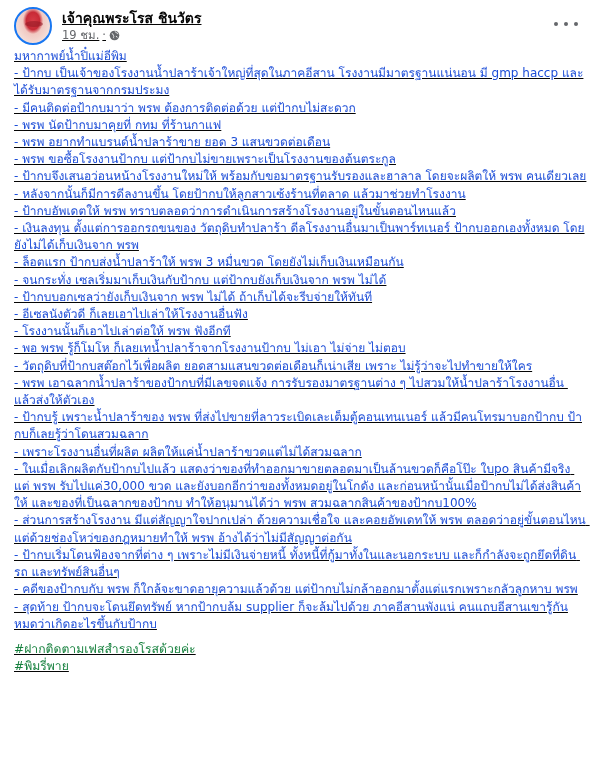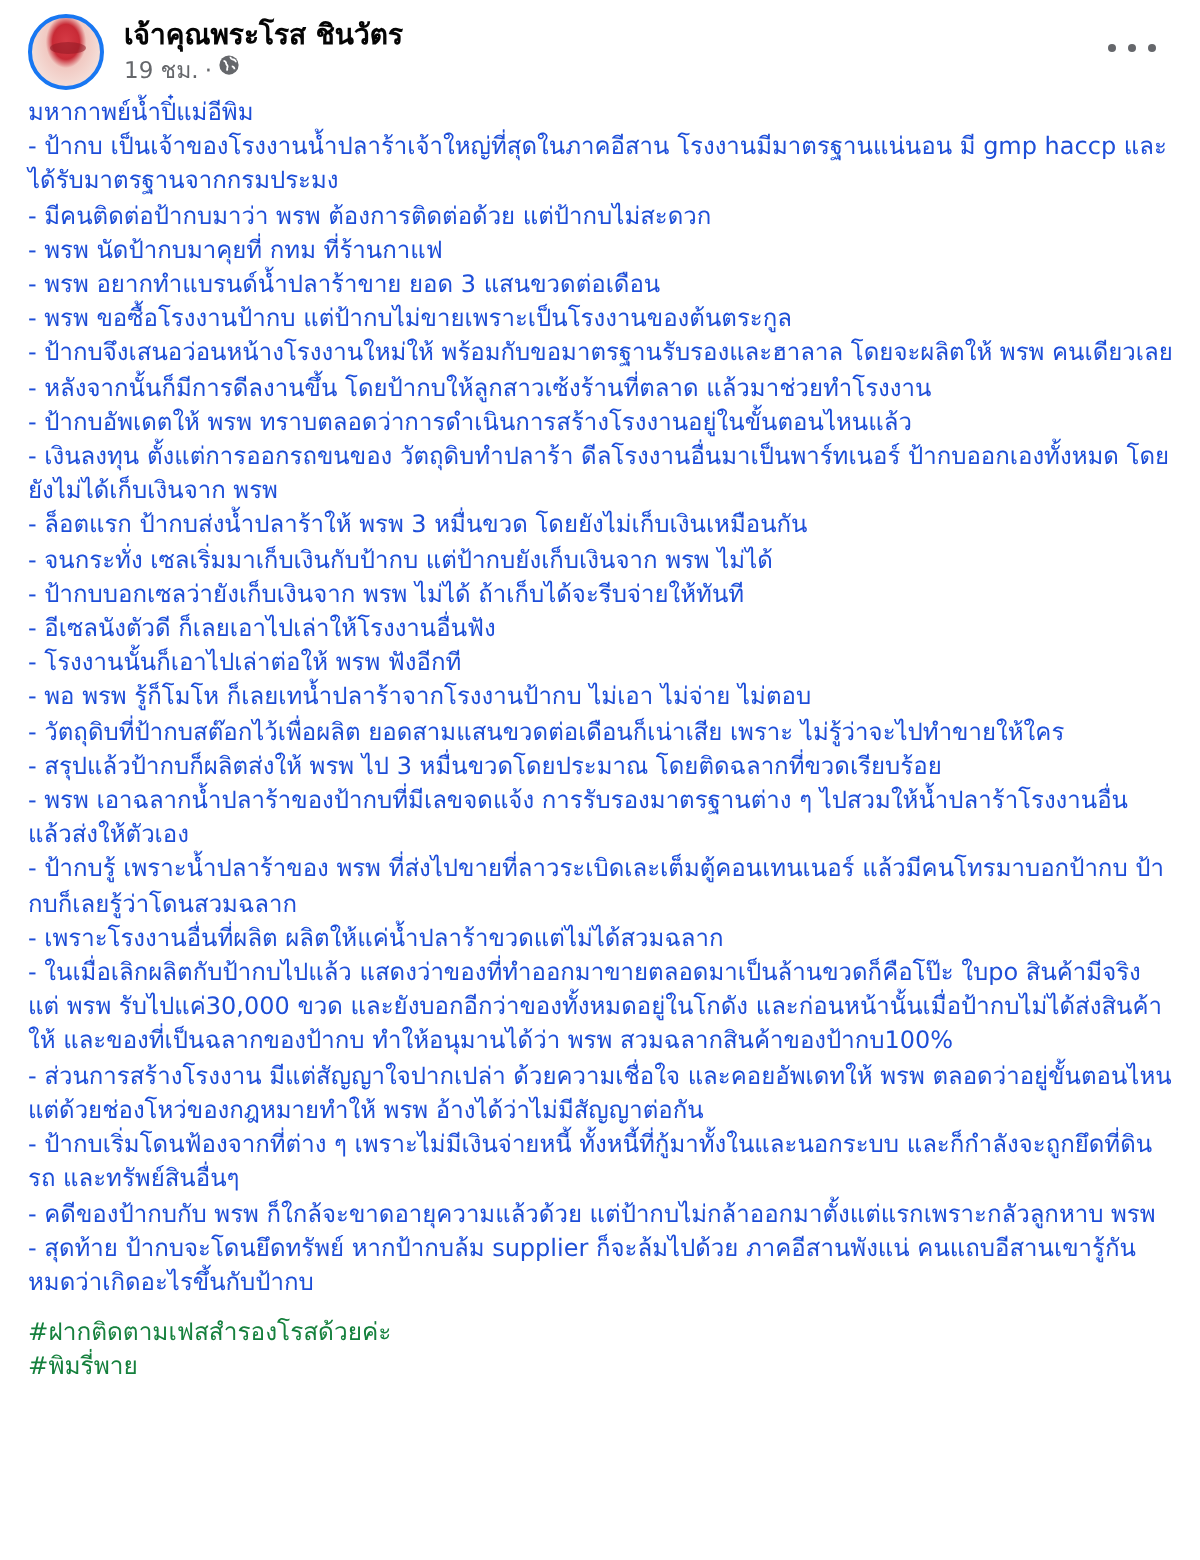--- a/index.html
+++ b/index.html
@@ -1,35 +1,35 @@
 <!DOCTYPE html>
 <html><head>
 <meta charset="utf-8">
 <style>
   html, body { margin: 0; padding: 0; background: #ffffff; }
   body {
     width: 600px; height: 780px; overflow: hidden;
     font-family: "DejaVu Sans", "Liberation Sans", sans-serif;
     color: #050505;
   }
-  .post { position: relative; width: 600px; height: 664px; box-sizing: border-box; padding: 0 12px; }
+  .post { position: relative; width: 600px; height: 664px; box-sizing: border-box; padding: 0 12px; text-decoration: underline; }
   .header { display: flex; align-items: center; height: 48px; padding-top: 4px; box-sizing: border-box; }
   .avatar {
     width: 38px; height: 38px; border-radius: 50%;
     border: 2px solid #1877f2; box-sizing: border-box;
     background: radial-gradient(ellipse at 50% 35%, #d63b46 0%, #c82a36 28%, #f1c9c2 42%, #f4dcd6 70%, #efe4e0 100%);
     overflow: hidden; position: relative; flex-shrink: 0; margin-left: 2px;
   }
   .avatar::after {
     content: ""; position: absolute; left: 9px; top: 12px; width: 18px; height: 6px;
     background: #8f1a24; border-radius: 50%; opacity: 0.55;
   }
   .meta { margin-left: 10px; display: flex; flex-direction: column; }
   .author { font-size: 14px; font-weight: bold; color: #050505; line-height: 18px; }
-  .time-row { display: flex; align-items: flex-start; font-size: 11.5px; color: #65676b; line-height: 16px; }
+  .time-row { display: flex; align-items: center; font-size: 11.5px; color: #65676b; line-height: 16px; }
   .dot { margin: 0 3px; }
   .globe { width: 11px; height: 11px; display: inline-block; }
   .more { position: absolute; right: 22px; top: 16px; width: 24px; height: 16px; display: flex; align-items: center; justify-content: space-between; cursor: pointer; }
   .more span { width: 4px; height: 4px; border-radius: 50%; background: #65676b; display: block; }
   .body { margin-top: 0; padding-left: 2px; font-size: 12px; line-height: 17.2px; color: #1d4ed8; }
   .body p { margin: 0; white-space: pre-wrap; }
   .hashtags { margin-top: 8px; padding-left: 2px; font-size: 12.2px; line-height: 17.2px; }
   .hashtag { color: #15803d; display: block; text-decoration: none; cursor: pointer; }
 </style>
 </head>
@@ -67,21 +67,20 @@
     <p>- หลังจากนั้นก็มีการดีลงานขึ้น โดยป้ากบให้ลูกสาวเซ้งร้านที่ตลาด แล้วมาช่วยทำโรงงาน</p>
     <p>- ป้ากบอัพเดตให้ พรพ ทราบตลอดว่าการดำเนินการสร้างโรงงานอยู่ในขั้นตอนไหนแล้ว</p>
     <p>- เงินลงทุน ตั้งแต่การออกรถขนของ วัตถุดิบทำปลาร้า ดีลโรงงานอื่นมาเป็นพาร์ทเนอร์ ป้ากบออกเองทั้งหมด โดยยังไม่ได้เก็บเงินจาก พรพ</p>
     <p>- ล็อตแรก ป้ากบส่งน้ำปลาร้าให้ พรพ 3 หมื่นขวด โดยยังไม่เก็บเงินเหมือนกัน</p>
     <p>- จนกระทั่ง เซลเริ่มมาเก็บเงินกับป้ากบ แต่ป้ากบยังเก็บเงินจาก พรพ ไม่ได้</p>
     <p>- ป้ากบบอกเซลว่ายังเก็บเงินจาก พรพ ไม่ได้ ถ้าเก็บได้จะรีบจ่ายให้ทันที</p>
     <p>- อีเซลนังตัวดี ก็เลยเอาไปเล่าให้โรงงานอื่นฟัง</p>
     <p>- โรงงานนั้นก็เอาไปเล่าต่อให้ พรพ ฟังอีกที</p>
     <p>- พอ พรพ รู้ก็โมโห ก็เลยเทน้ำปลาร้าจากโรงงานป้ากบ ไม่เอา ไม่จ่าย ไม่ตอบ</p>
     <p>- วัตถุดิบที่ป้ากบสต๊อกไว้เพื่อผลิต ยอดสามแสนขวดต่อเดือนก็เน่าเสีย เพราะ ไม่รู้ว่าจะไปทำขายให้ใคร</p>
-    <p>- สรุปแล้วป้ากบก็ผลิตส่งให้ พรพ ไป 3 หมื่นขวดโดยประมาณ โดยติดฉลากที่ขวดเรียบร้อย</p>
     <p>- พรพ เอาฉลากน้ำปลาร้าของป้ากบที่มีเลขจดแจ้ง การรับรองมาตรฐานต่าง ๆ ไปสวมให้น้ำปลาร้าโรงงานอื่น แล้วส่งให้ตัวเอง</p>
     <p>- ป้ากบรู้ เพราะน้ำปลาร้าของ พรพ ที่ส่งไปขายที่ลาวระเบิดเละเต็มตู้คอนเทนเนอร์ แล้วมีคนโทรมาบอกป้ากบ ป้ากบก็เลยรู้ว่าโดนสวมฉลาก</p>
     <p>- เพราะโรงงานอื่นที่ผลิต ผลิตให้แค่น้ำปลาร้าขวดแต่ไม่ได้สวมฉลาก</p>
     <p>- ในเมื่อเลิกผลิตกับป้ากบไปแล้ว แสดงว่าของที่ทำออกมาขายตลอดมาเป็นล้านขวดก็คือโป๊ะ ใบpo สินค้ามีจริง แต่ พรพ รับไปแค่30,000 ขวด และยังบอกอีกว่าของทั้งหมดอยู่ในโกดัง และก่อนหน้านั้นเมื่อป้ากบไม่ได้ส่งสินค้าให้ และของที่เป็นฉลากของป้ากบ ทำให้อนุมานได้ว่า พรพ สวมฉลากสินค้าของป้ากบ100%</p>
     <p>- ส่วนการสร้างโรงงาน มีแต่สัญญาใจปากเปล่า ด้วยความเชื่อใจ และคอยอัพเดทให้ พรพ ตลอดว่าอยู่ขั้นตอนไหน แต่ด้วยช่องโหว่ของกฎหมายทำให้ พรพ อ้างได้ว่าไม่มีสัญญาต่อกัน</p>
     <p>- ป้ากบเริ่มโดนฟ้องจากที่ต่าง ๆ เพราะไม่มีเงินจ่ายหนี้ ทั้งหนี้ที่กู้มาทั้งในและนอกระบบ และก็กำลังจะถูกยึดที่ดิน รถ และทรัพย์สินอื่นๆ</p>
     <p>- คดีของป้ากบกับ พรพ ก็ใกล้จะขาดอายุความแล้วด้วย แต่ป้ากบไม่กล้าออกมาตั้งแต่แรกเพราะกลัวลูกหาบ พรพ</p>
     <p>- สุดท้าย ป้ากบจะโดนยึดทรัพย์ หากป้ากบล้ม supplier ก็จะล้มไปด้วย ภาคอีสานพังแน่ คนแถบอีสานเขารู้กันหมดว่าเกิดอะไรขึ้นกับป้ากบ</p>
   </div>
 

